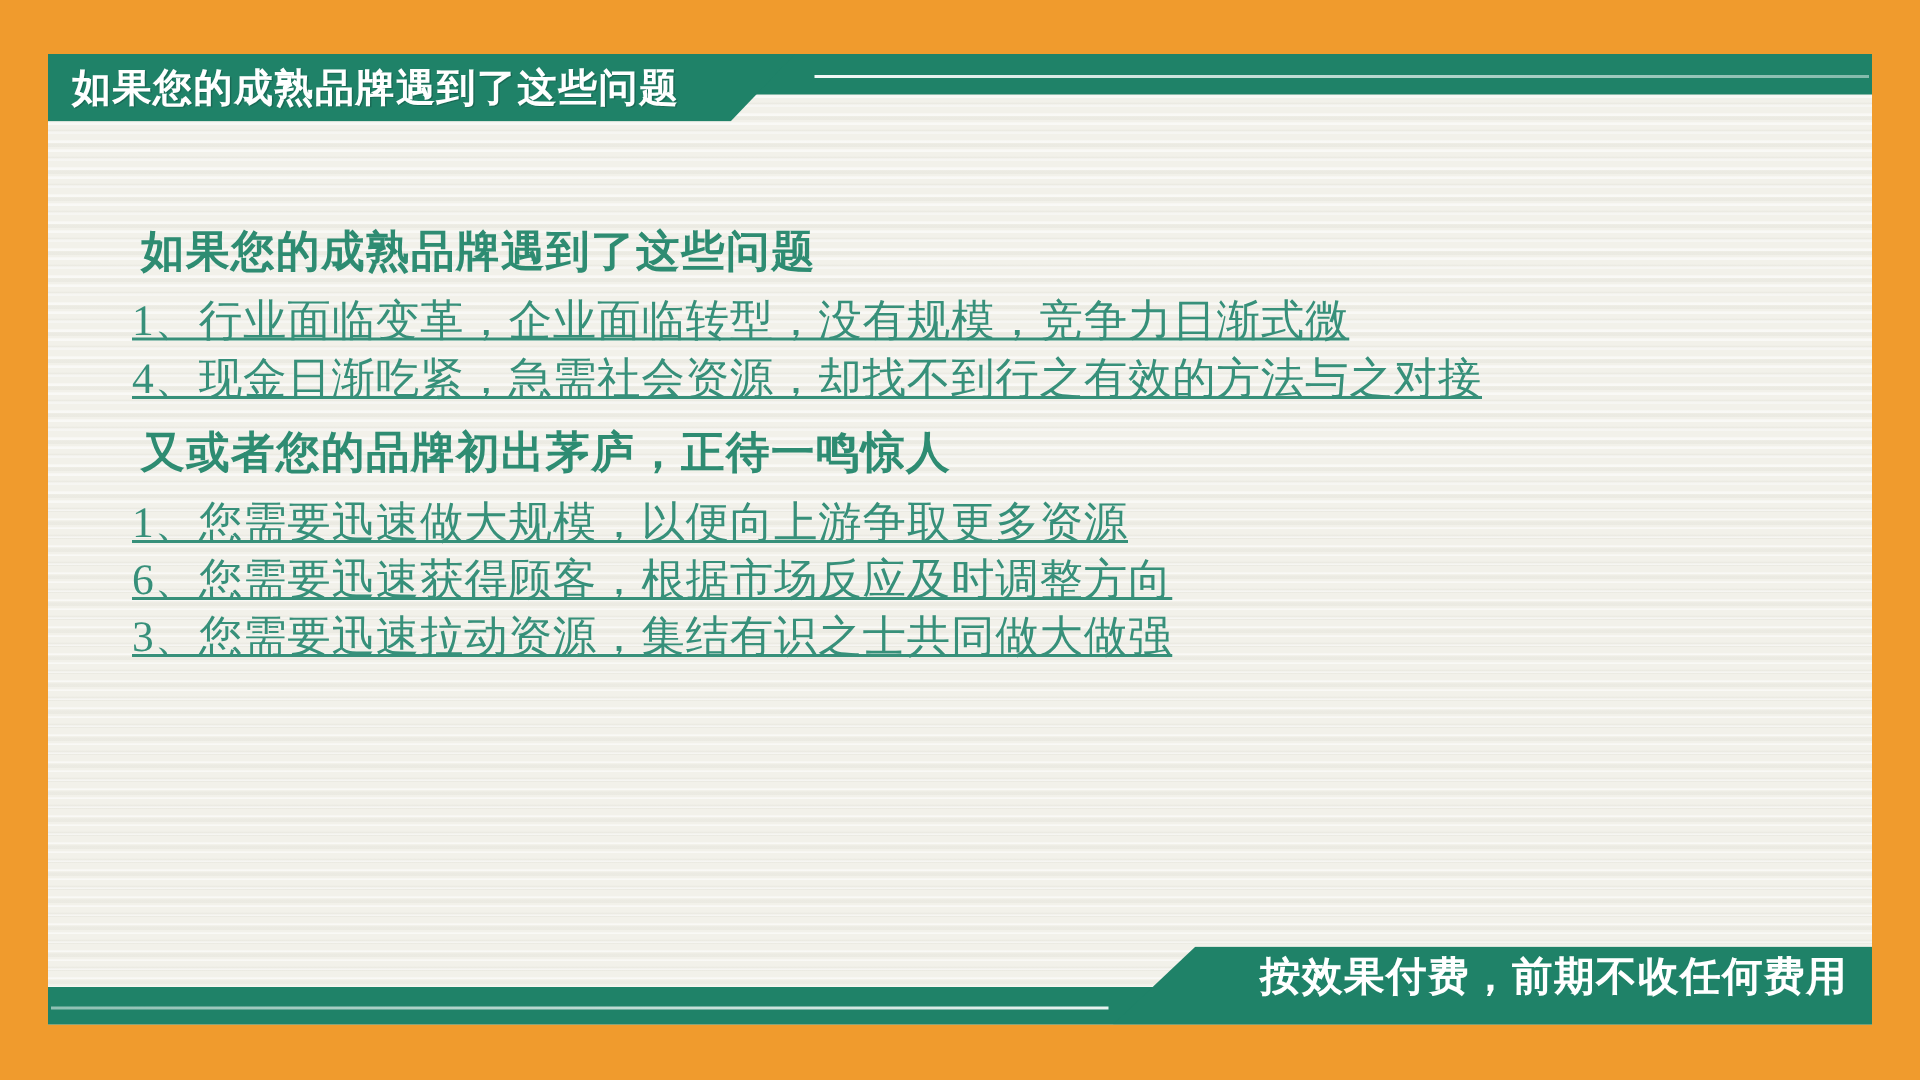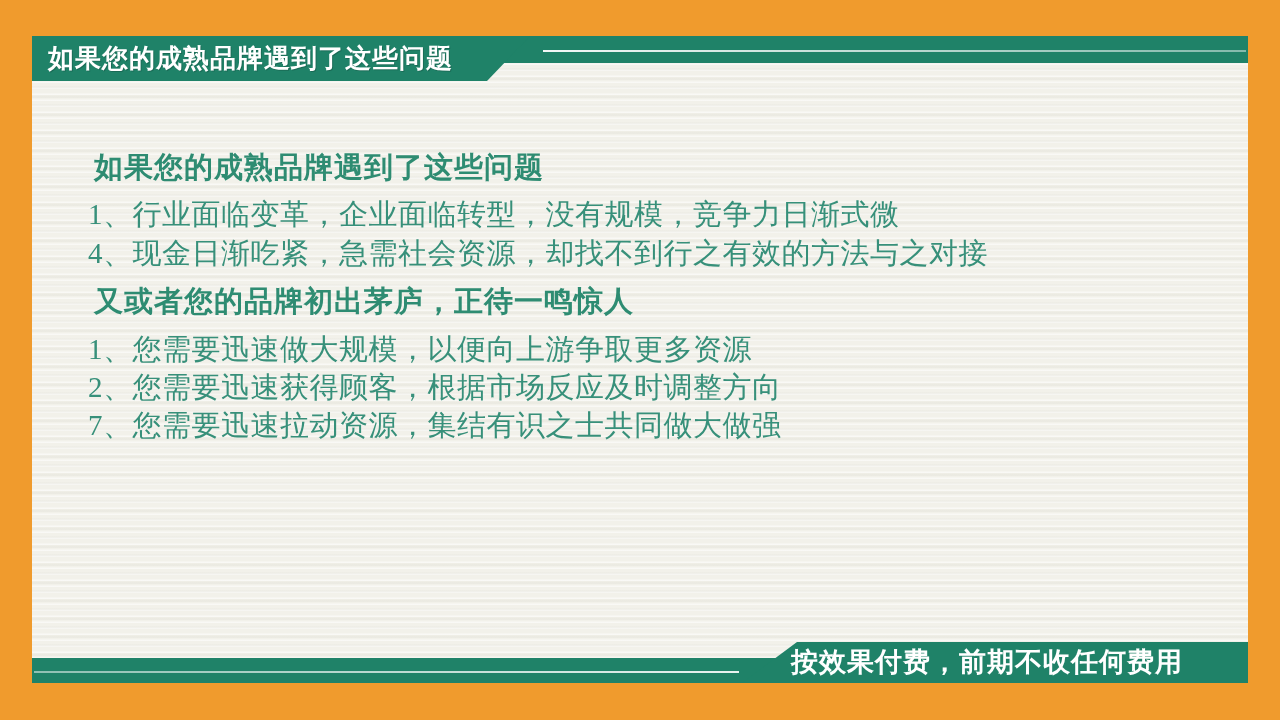--- a/index.html
+++ b/index.html
@@ -38,46 +38,46 @@
   
   .ftr-thin{
     position:absolute;bottom:0;left:0;width:100%;height:25px;
     background:#1F8268;
   }
   .ftr-line{
     position:absolute;bottom:10px;left:2px;width:705px;height:2px;
     background:linear-gradient(to right, rgba(255,255,255,0.5), rgba(255,255,255,0.9));
   }
   .ftr-tall{
-    position:absolute;bottom:0;right:0;width:506px;height:41px;
+    position:absolute;bottom:0;right:0;width:506px;height:52px;
     background:#1F8268;
     clip-path:polygon(55px 0, 100% 0, 100% 100%, 0 100%);
     color:#FFFFFF;font-weight:bold;font-size:27px;line-height:41px;
-    text-align:center;padding-right:16px;box-sizing:border-box;
+    text-align:right;padding-right:16px;box-sizing:border-box;
     letter-spacing:1px;
   }
   
   .content{position:absolute;left:0;top:0;width:100%;height:100%;padding:84px 40px 0 56px;box-sizing:border-box;}
   .title{
     color:#2E8C72;font-weight:bold;font-size:37px;line-height:1.1;
     letter-spacing:1px;
   }
   .section-heading{
     color:#2E8C72;font-weight:bold;font-size:29px;line-height:1.15;
     margin-top:33px;margin-left:6px;letter-spacing:1px;font-family:Liberation Mono, monospace;
   }
   .section-heading.second{margin-top:15px;}
   .problem-list{
     margin-top:9px;
     font-family:"Liberation Serif","DejaVu Serif",serif;
     color:#37907A;font-size:29px;line-height:38.5px;
     letter-spacing:0.5px;
   }
   .problem-list.second{line-height:38px;}
-  .list-item{white-space:nowrap;}
+  .list-item{white-space:nowrap;text-decoration:underline;}
 </style>
 </head>
 <body>
 
 <div class="slide">
 
   <div class="hdr-thin">
     <div class="hdr-line"></div>
   </div>
   <div class="hdr-tall">如果您的成熟品牌遇到了这些问题</div>
@@ -88,22 +88,22 @@
 
     <div class="problem-list">
       <div class="list-item">1、行业面临变革，企业面临转型，没有规模，竞争力日渐式微</div>
       <div class="list-item">4、现金日渐吃紧，急需社会资源，却找不到行之有效的方法与之对接</div>
     </div>
 
     <div class="section-heading second">又或者您的品牌初出茅庐，正待一鸣惊人</div>
 
     <div class="problem-list second">
       <div class="list-item">1、您需要迅速做大规模，以便向上游争取更多资源</div>
-      <div class="list-item">2、您需要迅速获得顾客，根据市场反应及时调整方向</div>
-      <div class="list-item">7、您需要迅速拉动资源，集结有识之士共同做大做强</div>
+      <div class="list-item">6、您需要迅速获得顾客，根据市场反应及时调整方向</div>
+      <div class="list-item">3、您需要迅速拉动资源，集结有识之士共同做大做强</div>
     </div>
   </div>
 
   <div class="ftr-thin">
     <div class="ftr-line"></div>
   </div>
   <div class="ftr-tall">按效果付费，前期不收任何费用</div>
 
 </div>
 

